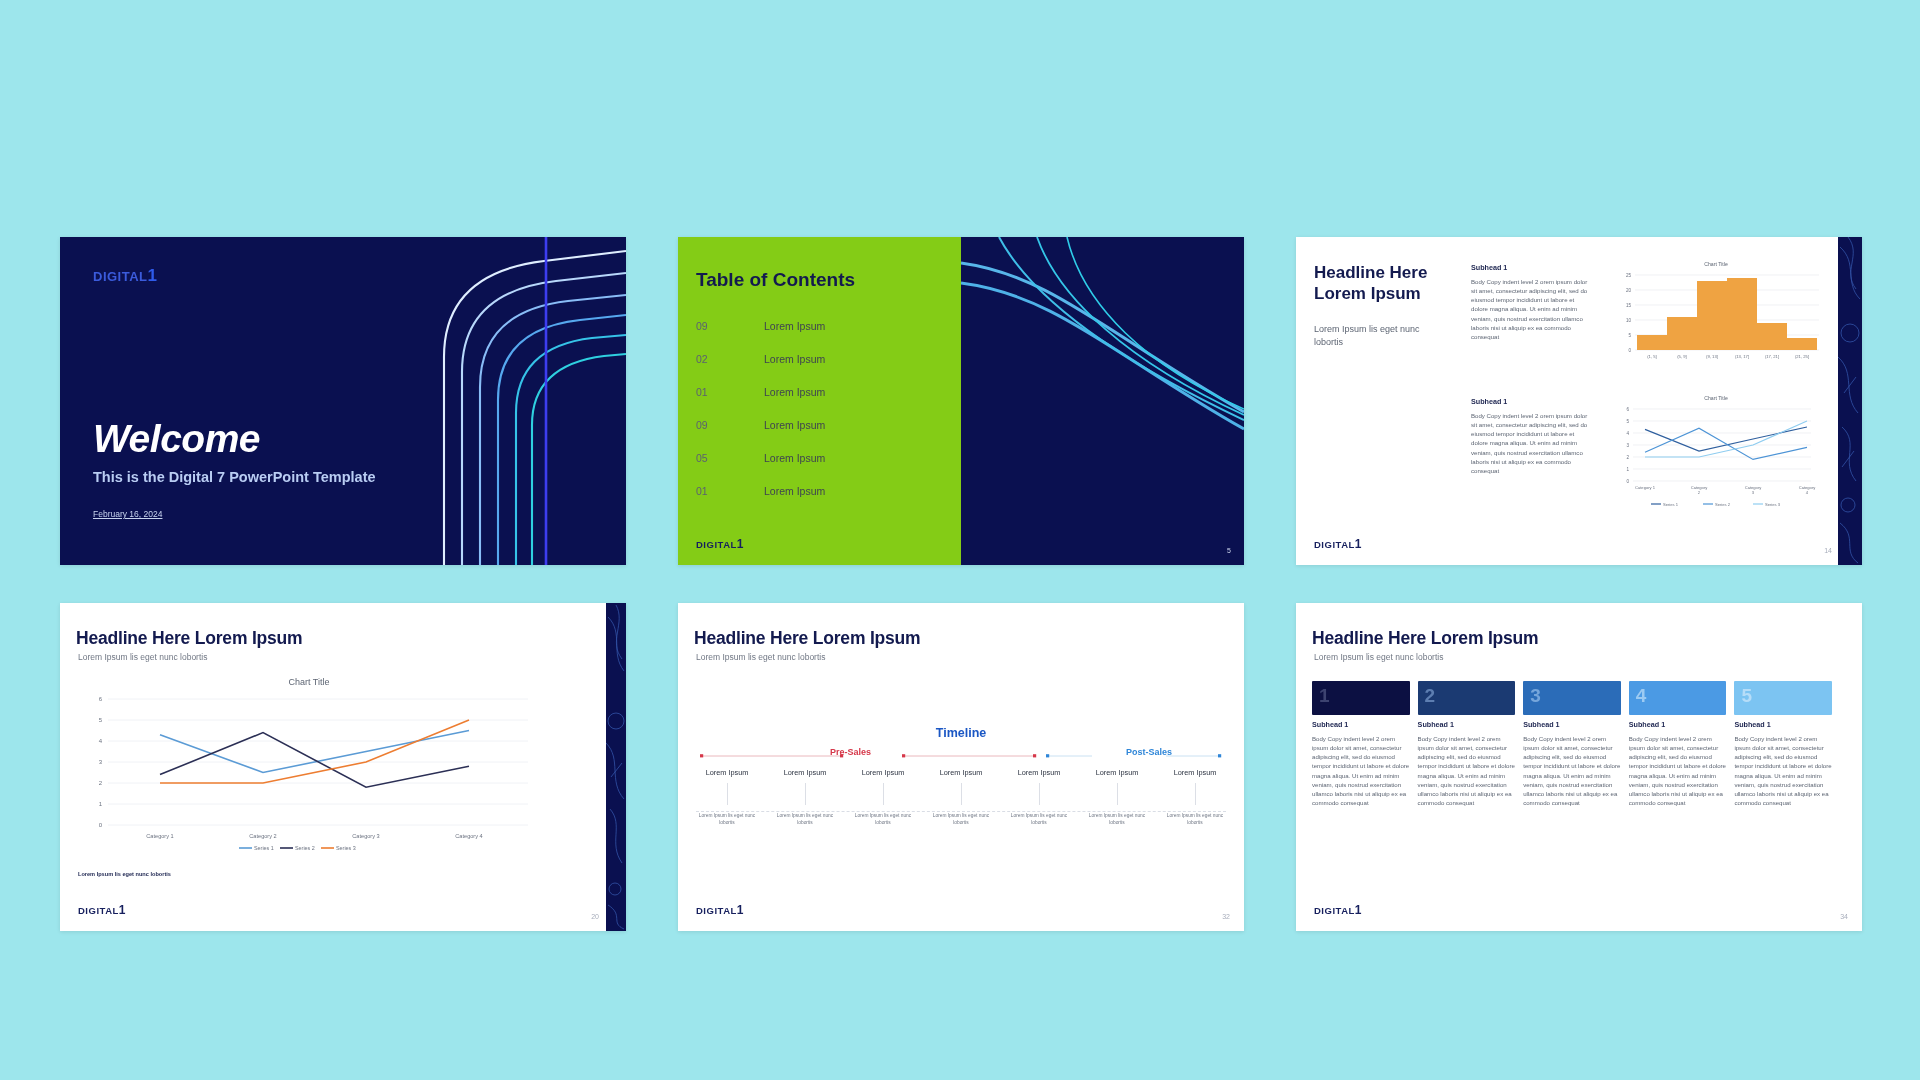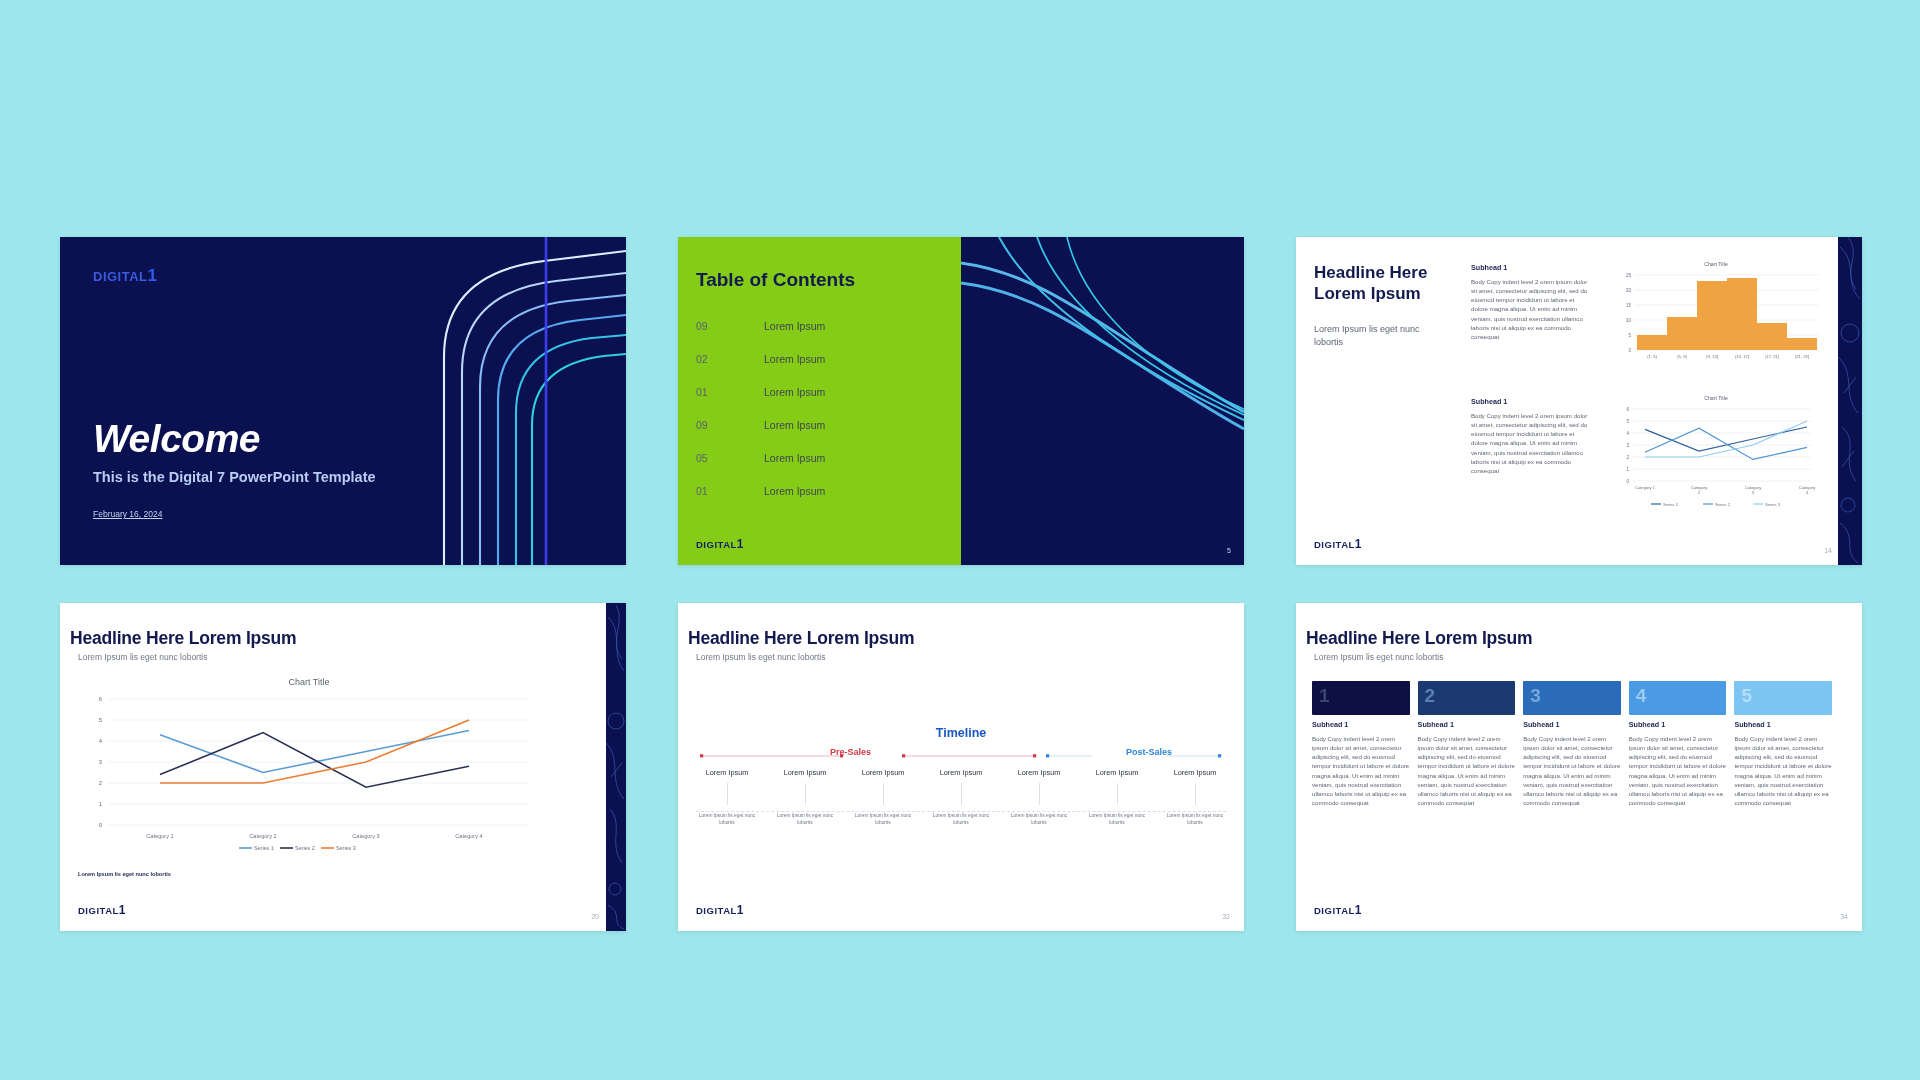--- a/index.html
+++ b/index.html
@@ -58,21 +58,21 @@
   .s2-right{position:absolute;left:283px;top:0;width:283px;height:328px;background:#0a1050;overflow:hidden;}
   .s2-title{position:absolute;left:18px;top:32px;margin:0;color:#131a4f;font-size:19px;font-weight:bold;}
   .toc{position:absolute;left:18px;top:72px;width:250px;}
   .toc-row{display:flex;align-items:center;height:33px;}
   .toc-num{width:68px;color:#5b6270;font-size:10.5px;}
   .toc-label{color:#3f4550;font-size:10.5px;}
   .s2-foot-logo{position:absolute;left:18px;bottom:13px;}
   .s2-pageno{position:absolute;right:13px;bottom:11px;color:#cfd8ef;font-size:7px;}
 
   
-  .wh-head{position:absolute;left:10px;top:25px;margin:0;color:#131a4f;font-size:17.5px;font-weight:bold;letter-spacing:-.2px;}
+  .wh-head{position:absolute;left:16px;top:25px;margin:0;color:#131a4f;font-size:17.5px;font-weight:bold;letter-spacing:-.2px;}
   .wh-sub{position:absolute;left:18px;top:49px;margin:0;color:#707784;font-size:8.5px;}
   .foot-logo{position:absolute;left:18px;bottom:13px;}
   .foot-logo .logo-txt{font-size:9.5px;}
   .foot-logo .logo-one{font-size:12px;}
   .pageno{position:absolute;right:14px;bottom:11px;color:#a7adbb;font-size:7px;}
   .edge-strip{position:absolute;right:0;top:0;width:24px;height:100%;background:#0a1050;overflow:hidden;}
 
   
   .s3-head{position:absolute;left:18px;top:26px;margin:0;color:#131a4f;font-size:17px;font-weight:bold;line-height:1.22;}
   .s3-lede{position:absolute;left:18px;top:86px;margin:0;color:#5d6573;font-size:9px;line-height:1.45;width:130px;}

